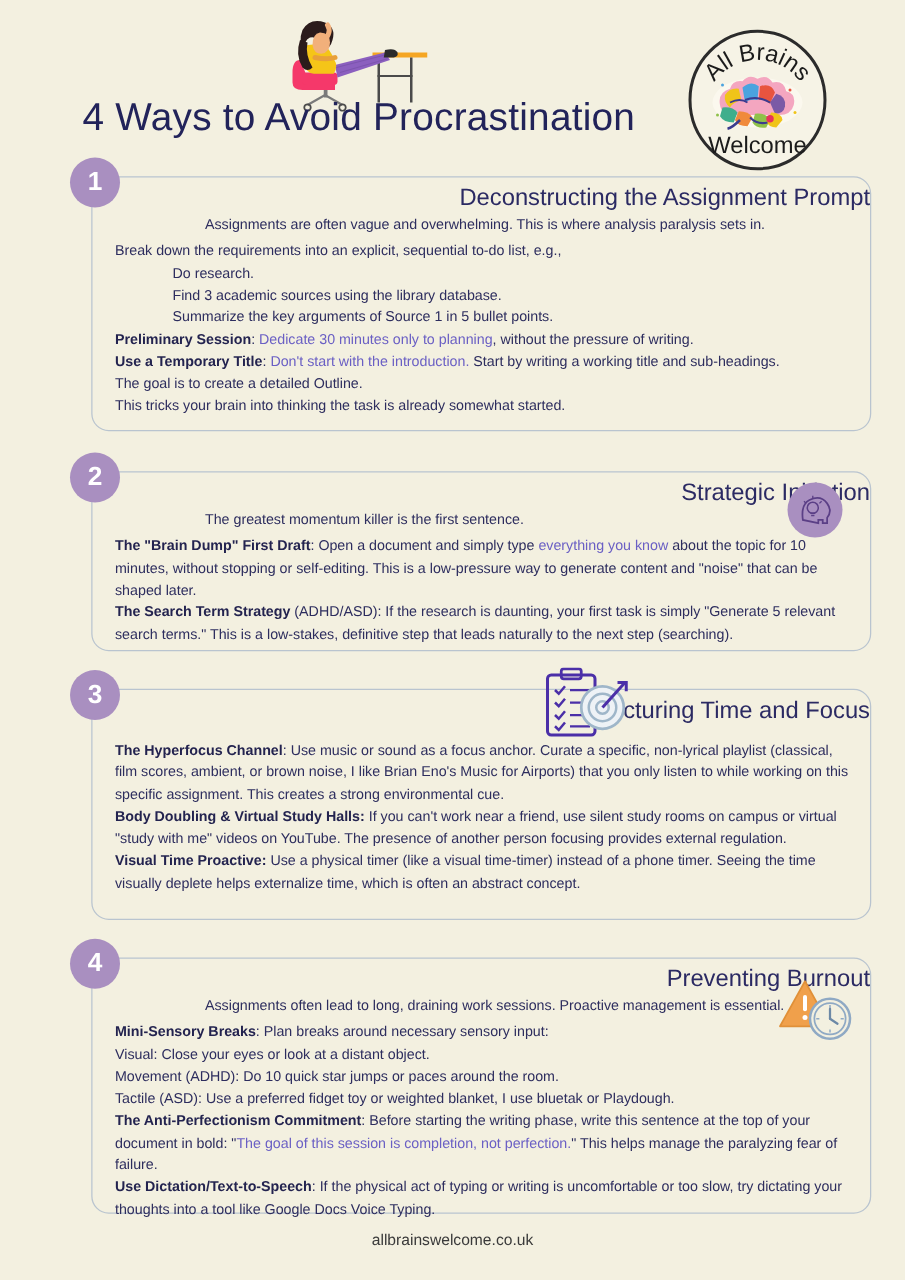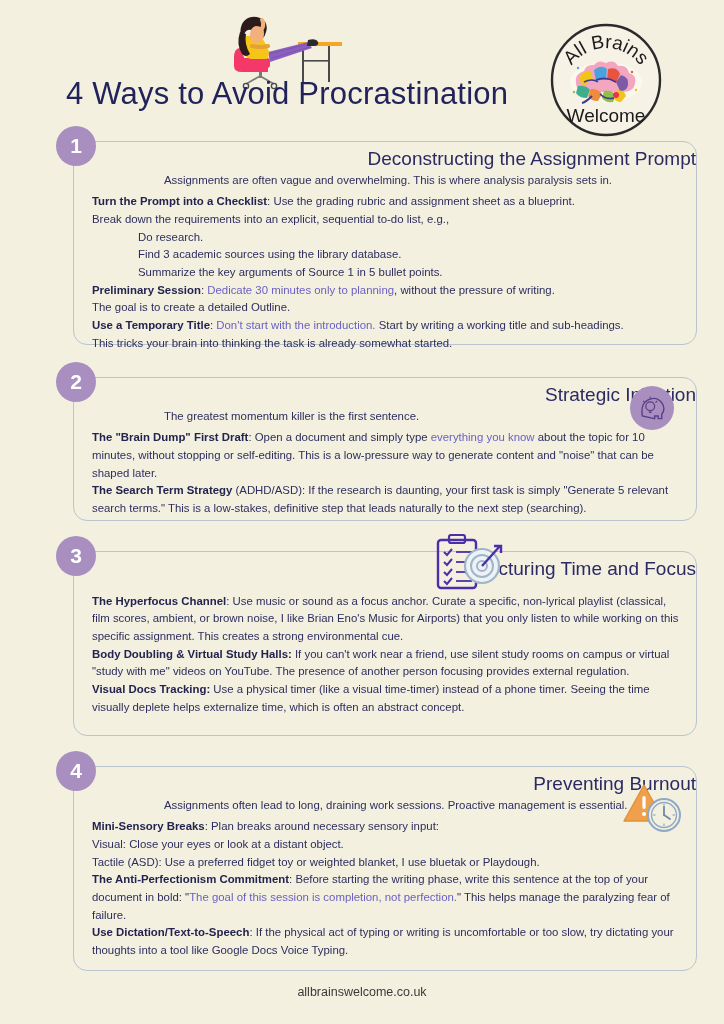--- a/index.html
+++ b/index.html
@@ -154,28 +154,27 @@
     </div>
   </div>
 
   <div class="card" style="top:141px;height:204px;">
     <div class="badge">1</div>
     <div class="card-head">
       <div class="card-title">Deconstructing the Assignment Prompt</div>
       <div class="card-sub">Assignments are often vague and overwhelming. This is where analysis paralysis sets in.</div>
     </div>
     <div class="card-body">
-        <p><b>Turn the Prompt into a Checklist</b><span>: Use the grading rubric and assignment sheet as a blueprint.</span></p>
         <p><span>Break down the requirements into an explicit, sequential to-do list, e.g.,</span></p>
         <p class="indent"><span>Do research.</span></p>
         <p class="indent"><span>Find 3 academic sources using the library database.</span></p>
         <p class="indent"><span>Summarize the key arguments of Source 1 in 5 bullet points.</span></p>
         <p><b>Preliminary Session</b><span>: </span><span class="hl">Dedicate 30 minutes only to planning</span><span>, without the pressure of writing.</span></p>
+        <p><b>Use a Temporary Title</b><span>: </span><span class="hl">Don't start with the introduction.</span><span> Start by writing a working title and sub-headings.</span></p>
         <p><span>The goal is to create a detailed Outline.</span></p>
-        <p><b>Use a Temporary Title</b><span>: </span><span class="hl">Don't start with the introduction.</span><span> Start by writing a working title and sub-headings.</span></p>
         <p><span>This tricks your brain into thinking the task is already somewhat started.</span></p>
       </div>
   </div>
 
   <div class="card" style="top:377px;height:144px;">
     <div class="badge">2</div>
     <div class="ico-head">
       <svg viewBox="0 0 34 34" width="30" height="30">
         <path d="M6 26 q-2 -14 6 -18 q10 -5 16 3 q5 7 0 13 l0 5 l-4 0 l0 -3 l-4 0 l0 3 z" fill="none" stroke="#5b3f86" stroke-width="1.6"></path>
         <circle cx="15" cy="15" r="5" fill="none" stroke="#5b3f86" stroke-width="1.4"></circle>
@@ -217,21 +216,21 @@
         <path d="M48 32 L66 12" stroke="#4b2fa8" stroke-width="2.4"></path>
         <path d="M60 12 l7 0 l0 7" fill="none" stroke="#4b2fa8" stroke-width="2.4"></path>
       </svg>
     </div>
     <div class="card-head">
       <div class="card-title">Structuring Time and Focus</div>
     </div>
     <div class="card-body" style="padding-top:10px;">
         <p><b>The Hyperfocus Channel</b><span>: Use music or sound as a focus anchor. Curate a specific, non-lyrical playlist (classical, film scores, ambient, or brown noise, I like Brian Eno's Music for Airports) that you only listen to while working on this specific assignment. This creates a strong environmental cue.</span></p>
         <p><b>Body Doubling &amp; Virtual Study Halls:</b><span> If you can't work near a friend, use silent study rooms on campus or virtual "study with me" videos on YouTube. The presence of another person focusing provides external regulation.</span></p>
-        <p><b>Visual Docs Tracking:</b><span> Use a physical timer (like a visual time-timer) instead of a phone timer. Seeing the time visually deplete helps externalize time, which is often an abstract concept.</span></p>
+        <p><b>Visual Time Proactive:</b><span> Use a physical timer (like a visual time-timer) instead of a phone timer. Seeing the time visually deplete helps externalize time, which is often an abstract concept.</span></p>
       </div>
   </div>
 
   <div class="card" style="top:766px;height:205px;">
     <div class="badge">4</div>
     <div class="ico-warn">
       <svg viewBox="0 0 62 54" width="62" height="54">
         <path d="M22 4 L42 40 L2 40 Z" fill="#f0a04b" stroke="#e09038" stroke-width="1.4" stroke-linejoin="round"></path>
         <rect x="20.4" y="15" width="3.2" height="13" rx="1.6" fill="#ffffff"></rect>
         <circle cx="22" cy="33" r="2" fill="#ffffff"></circle>
@@ -247,20 +246,21 @@
         <path d="M42 34 L48 38" stroke="#6d89a6" stroke-width="1.8" stroke-linecap="round"></path>
       </svg>
     </div>
     <div class="card-head">
       <div class="card-title">Preventing Burnout</div>
       <div class="card-sub">Assignments often lead to long, draining work sessions. Proactive management is essential.</div>
     </div>
     <div class="card-body">
         <p><b>Mini-Sensory Breaks</b><span>: Plan breaks around necessary sensory input:</span></p>
         <p><span>Visual: Close your eyes or look at a distant object.</span></p>
+        <p><span>Movement (ADHD): Do 10 quick star jumps or paces around the room.</span></p>
         <p><span>Tactile (ASD): Use a preferred fidget toy or weighted blanket, I use bluetak or Playdough.</span></p>
         <p><b>The Anti-Perfectionism Commitment</b><span>: Before starting the writing phase, write this sentence at the top of your document in bold: "</span><span class="hl">The goal of this session is completion, not perfection.</span><span>" This helps manage the paralyzing fear of failure.</span></p>
         <p><b>Use Dictation/Text-to-Speech</b><span>: If the physical act of typing or writing is uncomfortable or too slow, try dictating your thoughts into a tool like Google Docs Voice Typing.</span></p>
       </div>
   </div>
 
   <div class="footer">allbrainswelcome.co.uk</div>
 </div>
 
 </body></html>

